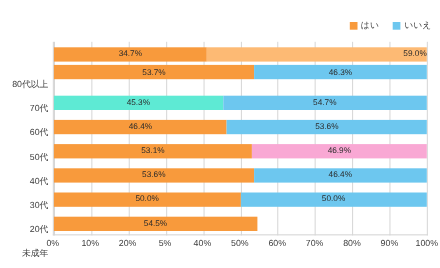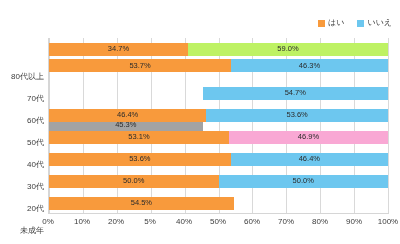--- a/index.html
+++ b/index.html
@@ -178,34 +178,34 @@
         <div class="gridline" style="left: 70%;"></div>
         <div class="gridline" style="left: 80%;"></div>
         <div class="gridline" style="left: 90%;"></div>
         <div class="gridline" style="left: 100%;"></div>
       </div>
     <div class="rows">
         <div class="row" style="top: 4.5px; height: 13px;">
           <div class="seg" style="background: rgb(248, 154, 60); width: 41%;">
             <span class="seg-label">34.7%</span>
           </div>
-          <div class="seg" style="background: #bef264; width: 59%;">
+          <div class="seg" style="background: #fdba74; width: 59%; justify-content: flex-end;">
             <span class="seg-label">59.0%</span>
           </div>
         </div>
         <div class="row" style="top: 21px; height: 13px;">
           <div class="seg" style="background: rgb(248, 154, 60); width: 53.7%;">
             <span class="seg-label">53.7%</span>
           </div>
           <div class="seg" style="background: rgb(109, 199, 239); width: 46.3%;">
             <span class="seg-label">46.3%</span>
           </div>
         </div>
         <div class="row" style="top: 48.5px; height: 13px;">
-          <div class="seg" style="background: #a3a3a3; width: 45.3%; margin-top: 32px;">
+          <div class="seg" style="background: #5eead4; width: 45.3%;">
             <span class="seg-label">45.3%</span>
           </div>
           <div class="seg" style="background: rgb(109, 199, 239); width: 54.7%;">
             <span class="seg-label">54.7%</span>
           </div>
         </div>
         <div class="row" style="top: 70.5px; height: 13px;">
           <div class="seg" style="background: rgb(248, 154, 60); width: 46.4%;">
             <span class="seg-label">46.4%</span>
           </div>

